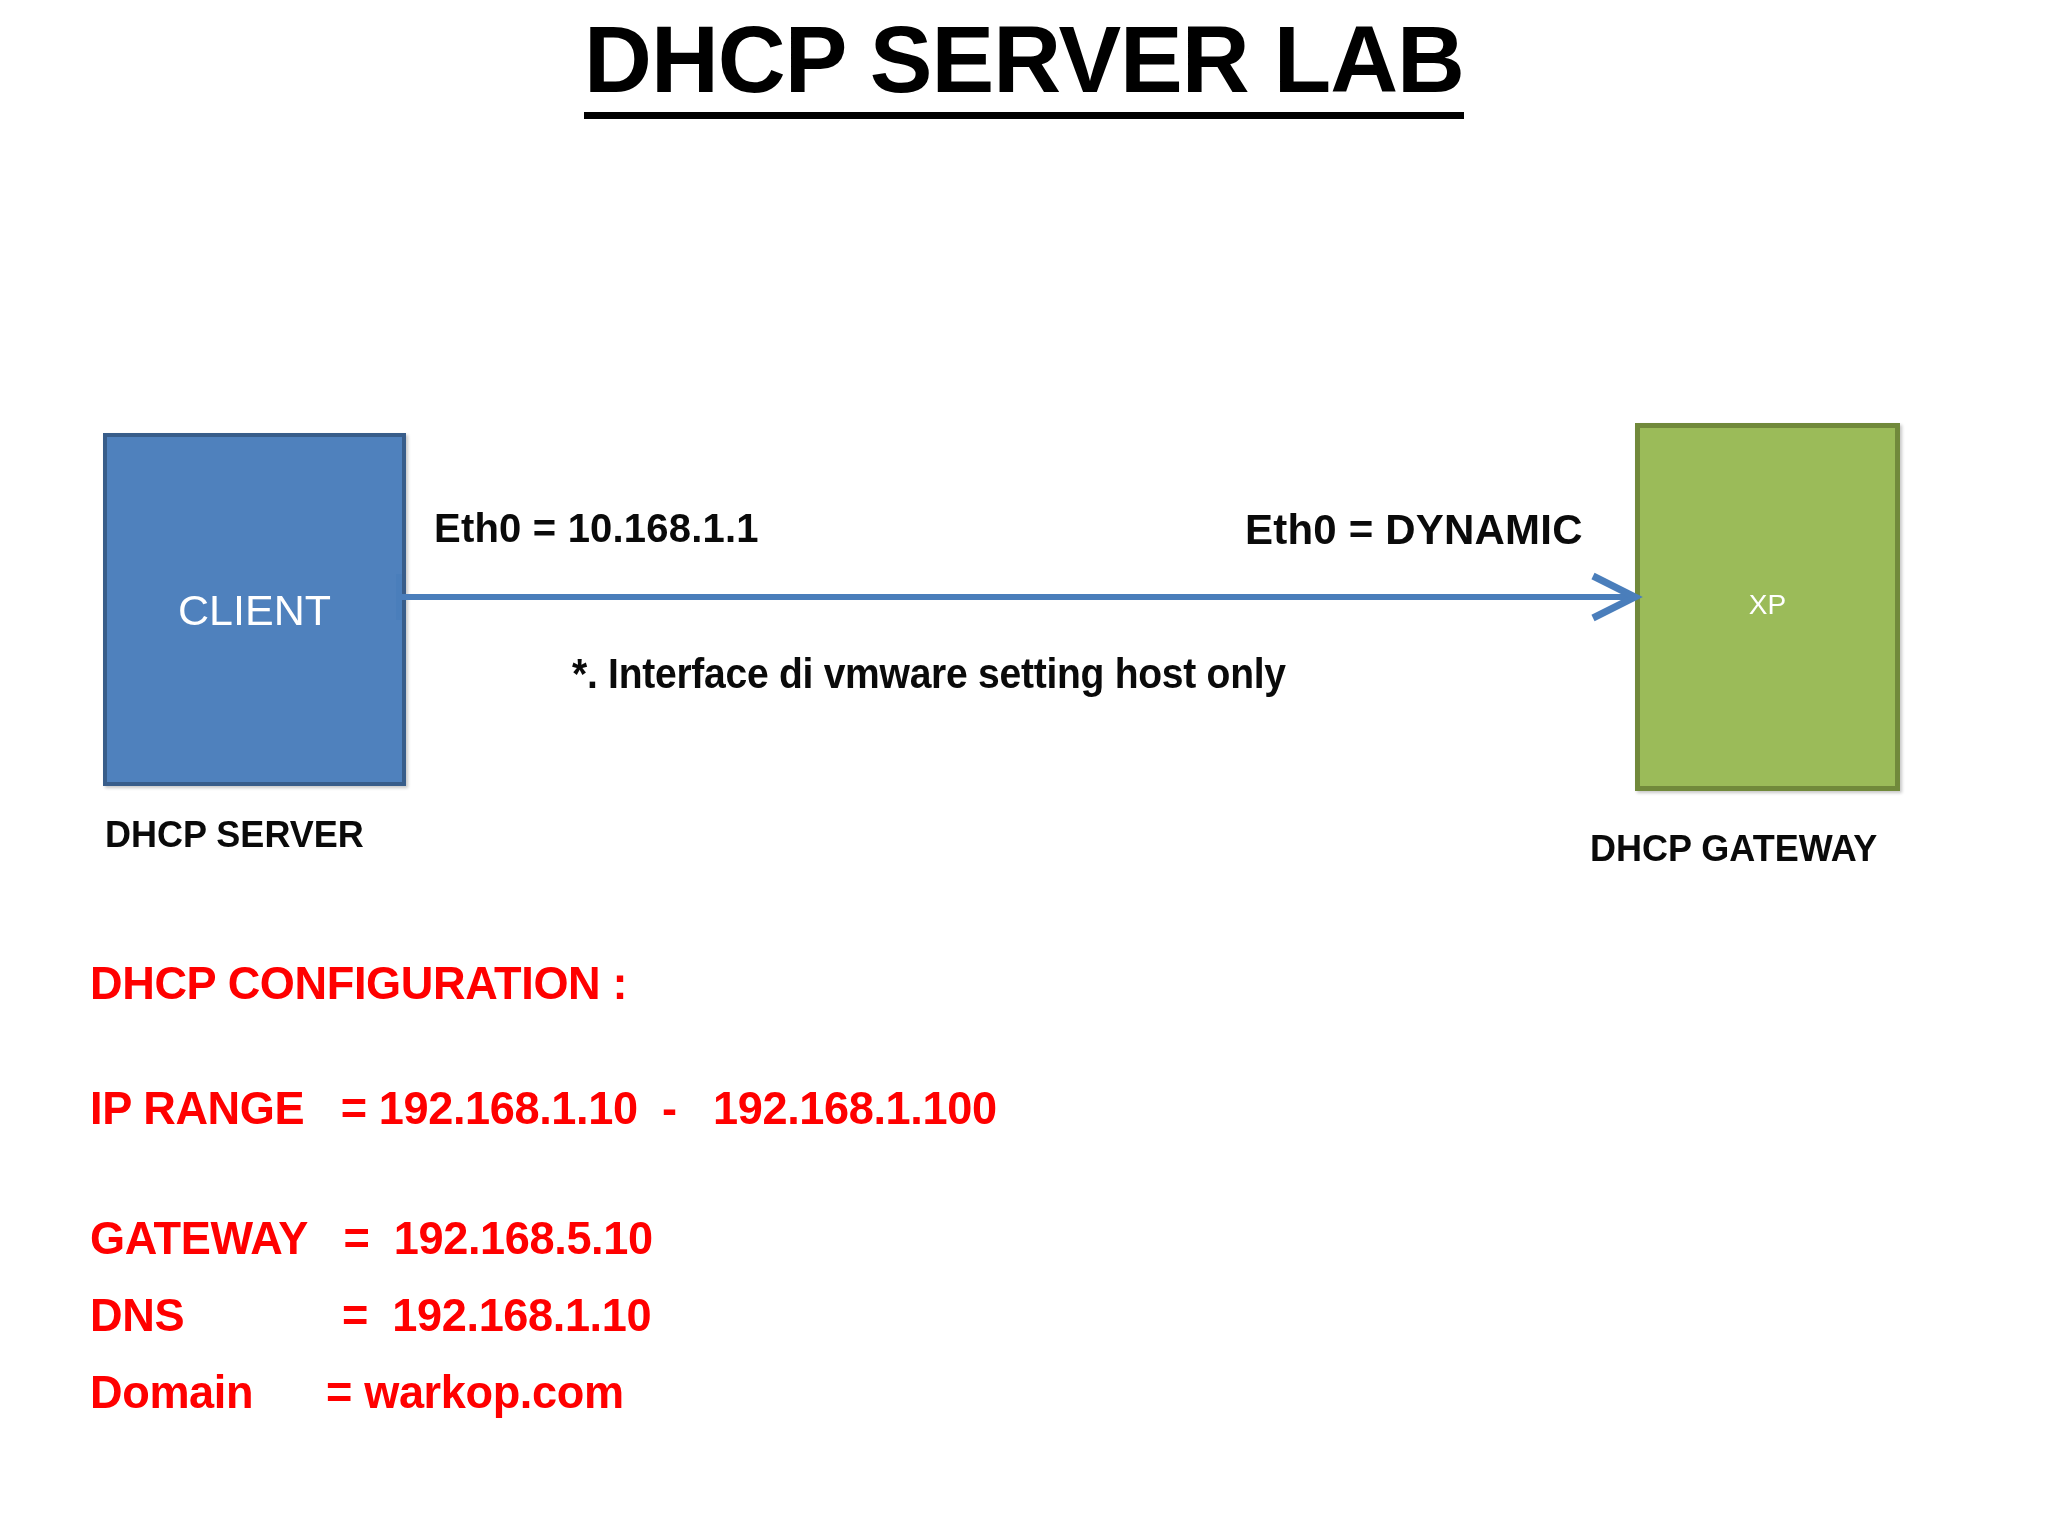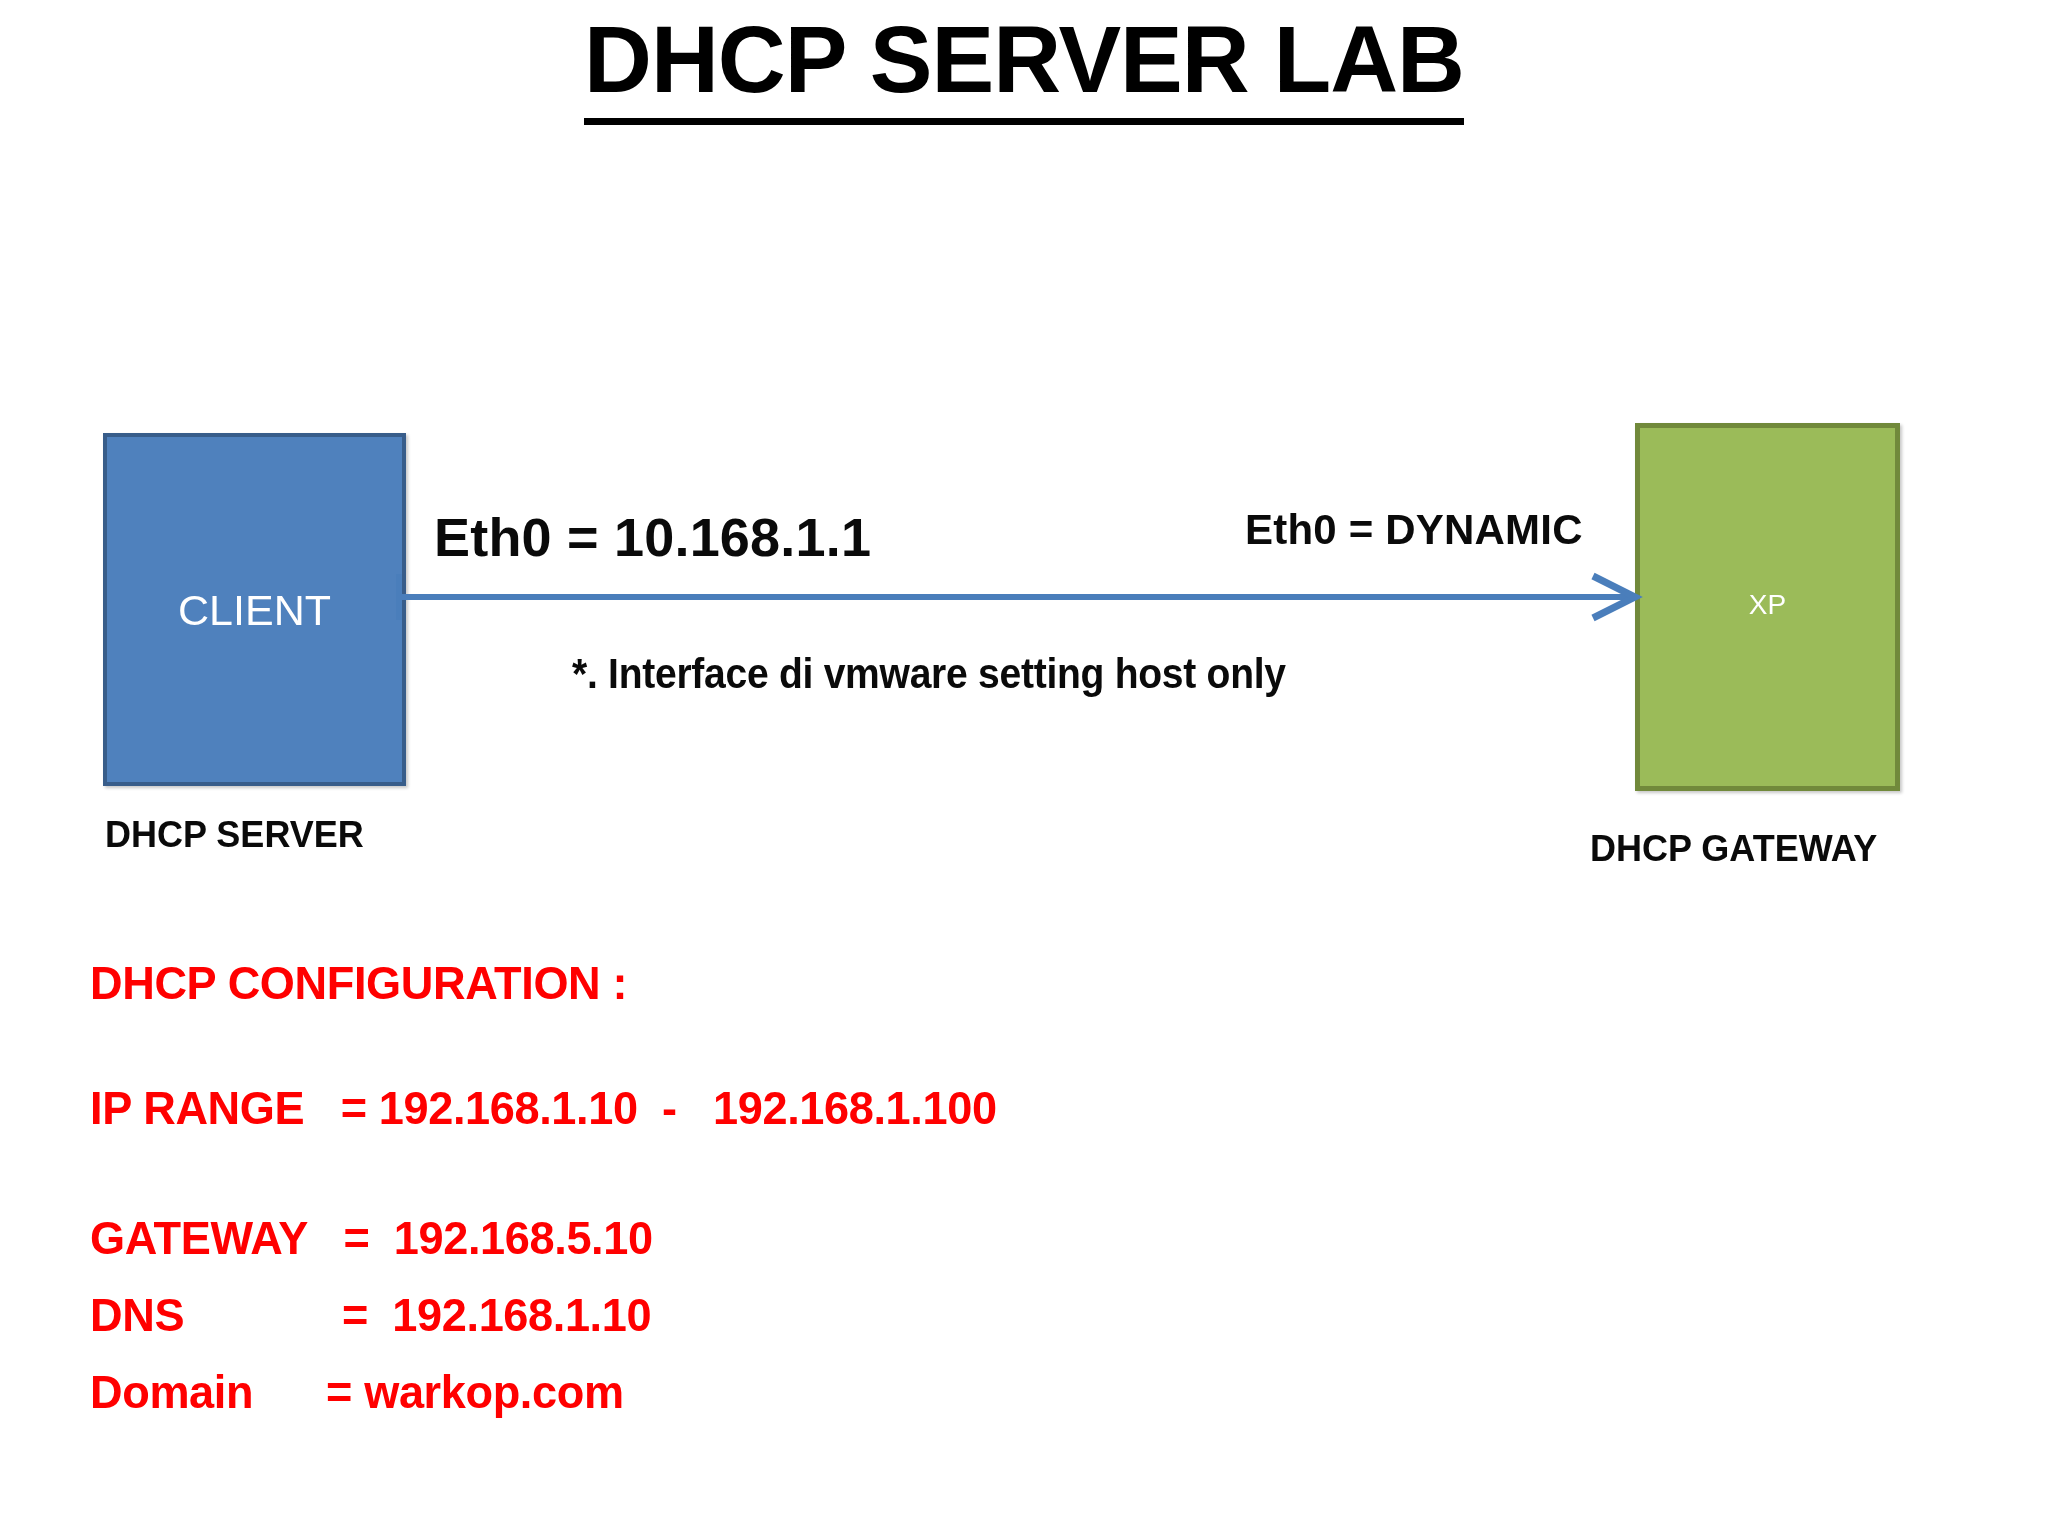--- a/index.html
+++ b/index.html
@@ -29,21 +29,20 @@
     font-family: "Liberation Sans", sans-serif;
     font-weight: bold;
     font-size: 94px;
     line-height: 104px;
     letter-spacing: -1px;
     color: #000000;
     white-space: nowrap;
   }
   .title span.u {
     border-bottom: 7px solid #000000;
-    padding-bottom: 6px;
   }
 
   
   .node-box {
     position: absolute;
     box-sizing: border-box;
     display: flex;
     align-items: center;
     justify-content: center;
     color: #ffffff;
@@ -87,21 +86,21 @@
   .edge-label {
     position: absolute;
     font-family: "Liberation Sans", sans-serif;
     font-weight: bold;
     color: #0A0A0A;
     white-space: nowrap;
   }
   #label-left {
     left: 434px;
     top: 506px;
-    font-size: 54px;
+    font-size: 40px;
     letter-spacing: 0.2px;
   }
   #label-right {
     left: 1245px;
     top: 506px;
     font-size: 42px;
     letter-spacing: 0.2px;
   }
   #note-vmware {
     left: 572px;

